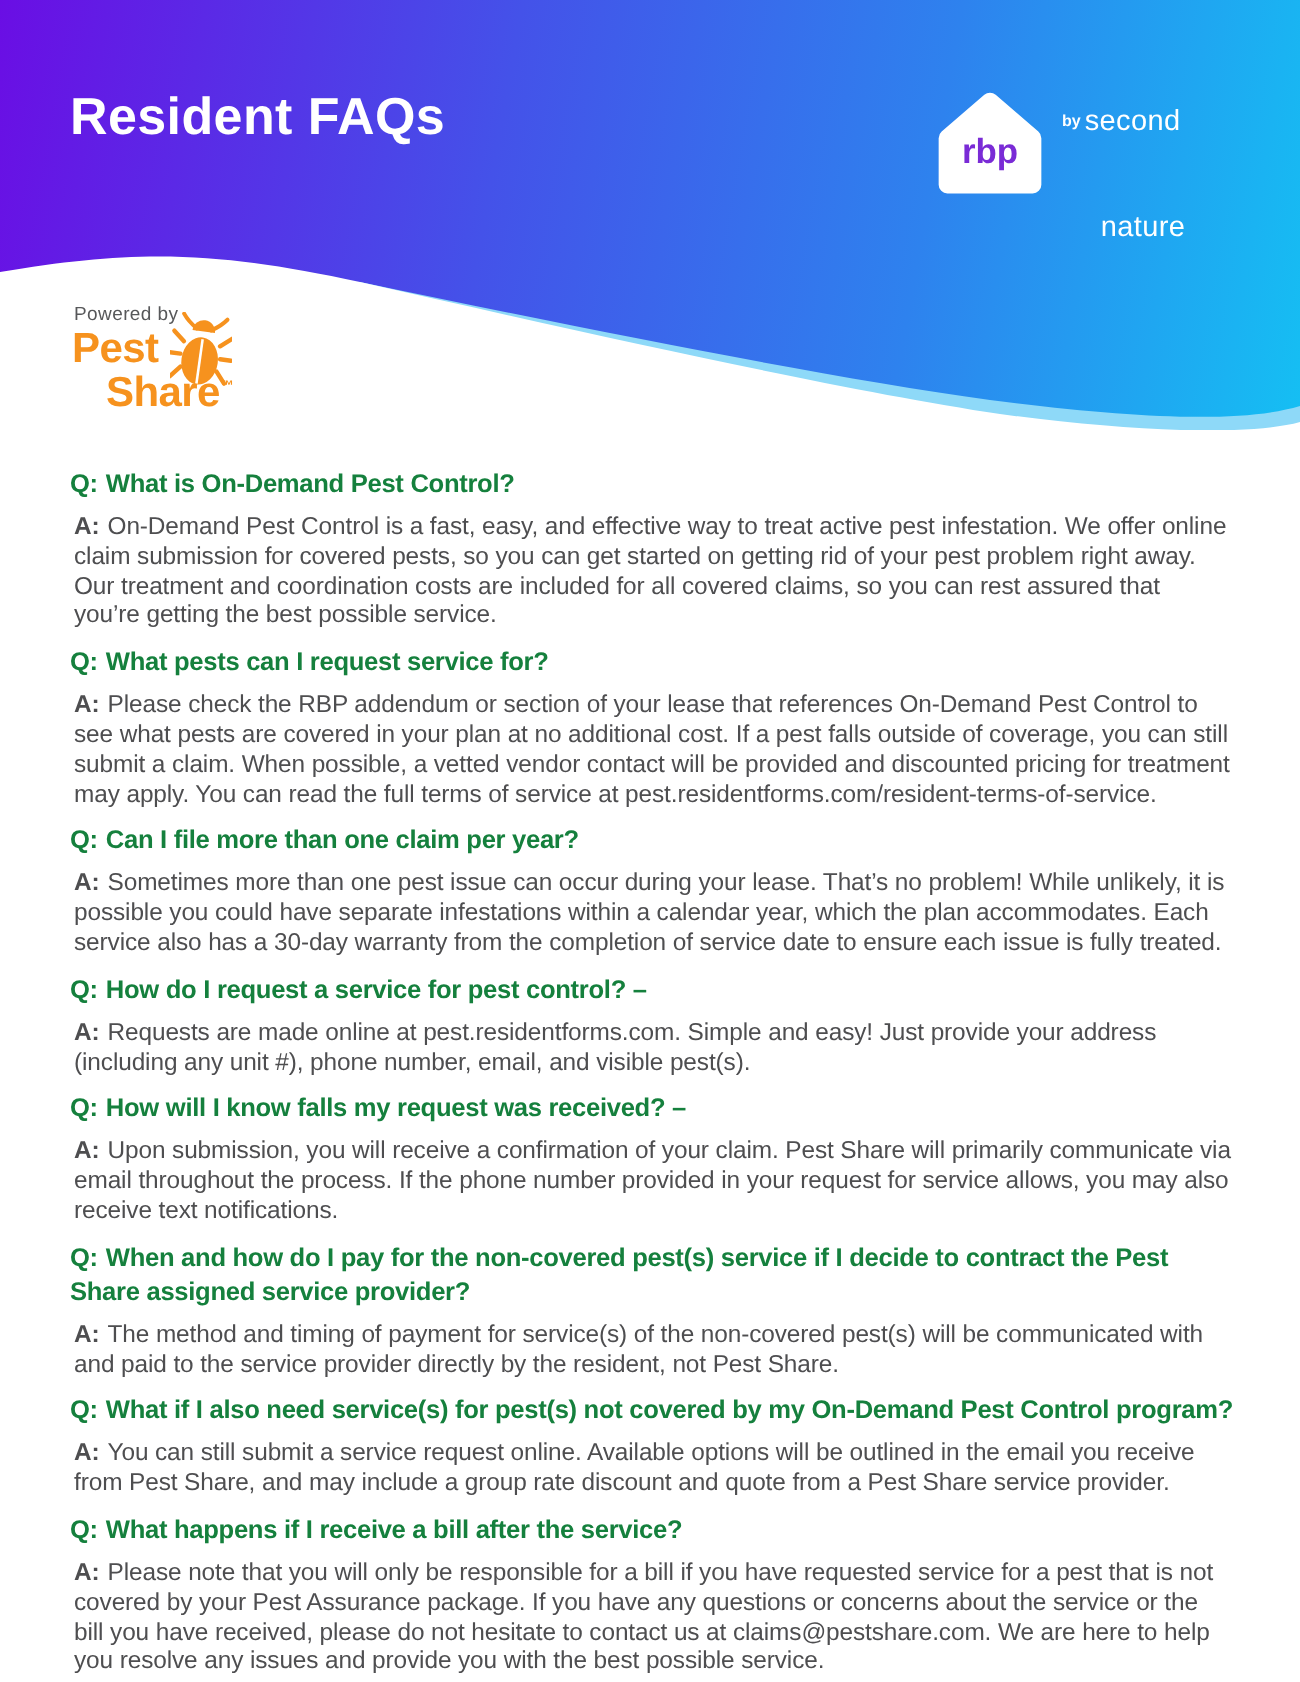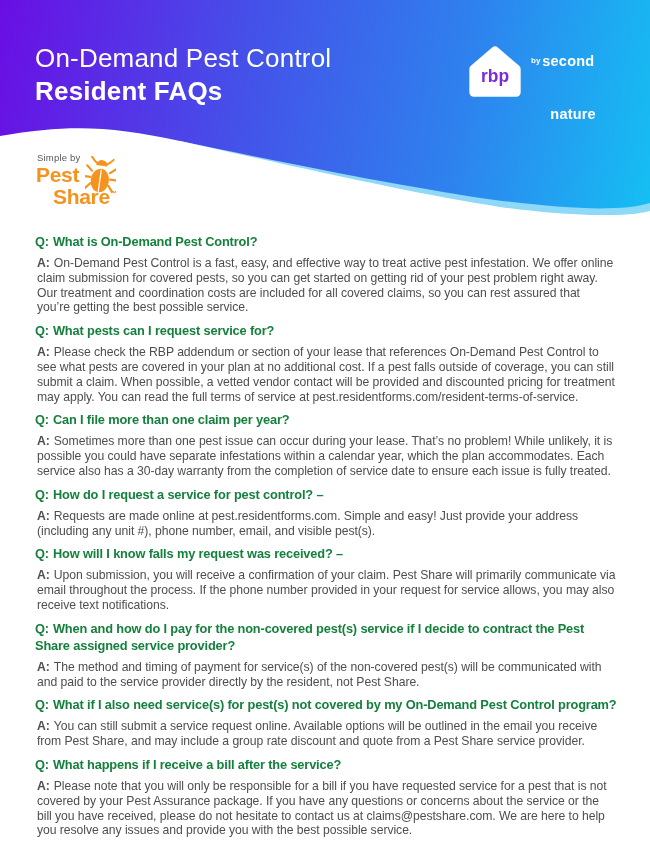--- a/index.html
+++ b/index.html
@@ -23,21 +23,21 @@
     width: 650px; height: 95px; display: block;
   }
   .titles { position: absolute; left: 35px; top: 42px; }
   .title-line1 { color: #fff; font-size: 26px; font-weight: 400; line-height: 33px; letter-spacing: 0.2px; }
   .title-line2 { color: #fff; font-size: 26px; font-weight: 700; line-height: 33px; letter-spacing: 0.2px; }
 
   .brand { position: absolute; left: 464px; top: 41px; display: flex; align-items: flex-start; }
   .rbp-svg { width: 62px; height: 62px; display: block; }
   .sn { display: flex; margin-left: 5px; color: #fff; }
   .sn-by { font-size: 8px; font-weight: 600; margin-top: 15px; margin-right: 2px; }
-  .sn-lines { font-size: 14.5px; font-weight: 700; line-height: 13px; margin-top: 14px; letter-spacing: 0.2px; }
+  .sn-lines { font-size: 14.5px; font-weight: 400; line-height: 13px; margin-top: 14px; letter-spacing: 0.2px; }
   .sn-bottom { margin-left: 8px; margin-top: 40px; }
 
   
   .pestshare { position: absolute; left: 36px; top: 152px; }
   .powered-by { font-size: 9.5px; color: #57585A; letter-spacing: 0.2px; margin-left: 1px; }
   .ps-block {
     position: relative; margin-top: 2px;
     color: #F6921E; font-weight: 800; font-size: 21px; line-height: 19px; letter-spacing: -0.3px;
   }
   .ps-line2 { margin-left: 17px; }
@@ -67,41 +67,40 @@
   <div class="header">
 
     <svg class="wave-svg" viewBox="0 0 650 95" preserveAspectRatio="none" aria-hidden="true">
 
       <path d="M180 21 C300 46 410 68 495 80 C565 89 620 92 650 83 L650 95 L180 95 Z" fill="#8ED9F8"></path>
 
       <path d="M0 16 C70 4 110 6 180 21 C300 48 415 74 500 87 C566 96 625 98 650 91 L650 95 L0 95 Z" fill="#ffffff"></path>
     </svg>
 
     <div class="titles">
-      <div class="title-line1">On-Demand Pest Control</div>
       <div class="title-line2">Resident FAQs</div>
     </div>
 
     <div class="brand">
       <svg class="rbp-svg" viewBox="0 0 64 64" aria-hidden="true">
         <rect x="15" y="15" width="34" height="34" rx="7" fill="#2FD5C8" transform="rotate(45 32 32)"></rect>
         <path d="M32 10 L54 29 L54 53 L10 53 L10 29 Z" fill="#ffffff" stroke="#ffffff" stroke-width="9" stroke-linejoin="round"></path>
         <text x="32" y="42" text-anchor="middle" font-size="18" font-weight="bold" fill="#7A2BD6" font-family="Liberation Sans, sans-serif">rbp</text>
       </svg>
       <div class="sn">
         <span class="sn-by">by</span>
         <div class="sn-lines">
           <div>second</div>
           <div class="sn-bottom">nature</div>
         </div>
       </div>
     </div>
 
     <div class="pestshare">
-      <div class="powered-by">Simple by</div>
+      <div class="powered-by">Powered by</div>
       <div class="ps-block">
         <div class="ps-line1">Pest</div>
         <div class="ps-line2">
           <span>Share</span><span class="ps-tm">™</span>
         </div>
         <svg class="bug-svg" viewBox="0 0 34 42" aria-hidden="true">
           <g transform="rotate(8 17 21)">
             <path d="M13 9 Q8 6 5 2" stroke="#F6921E" stroke-width="2.2" fill="none" stroke-linecap="round"></path>
             <path d="M21 9 Q26 6 29 2" stroke="#F6921E" stroke-width="2.2" fill="none" stroke-linecap="round"></path>
             <line x1="7" y1="17" x2="1" y2="12" stroke="#F6921E" stroke-width="2.4" stroke-linecap="round"></line>

